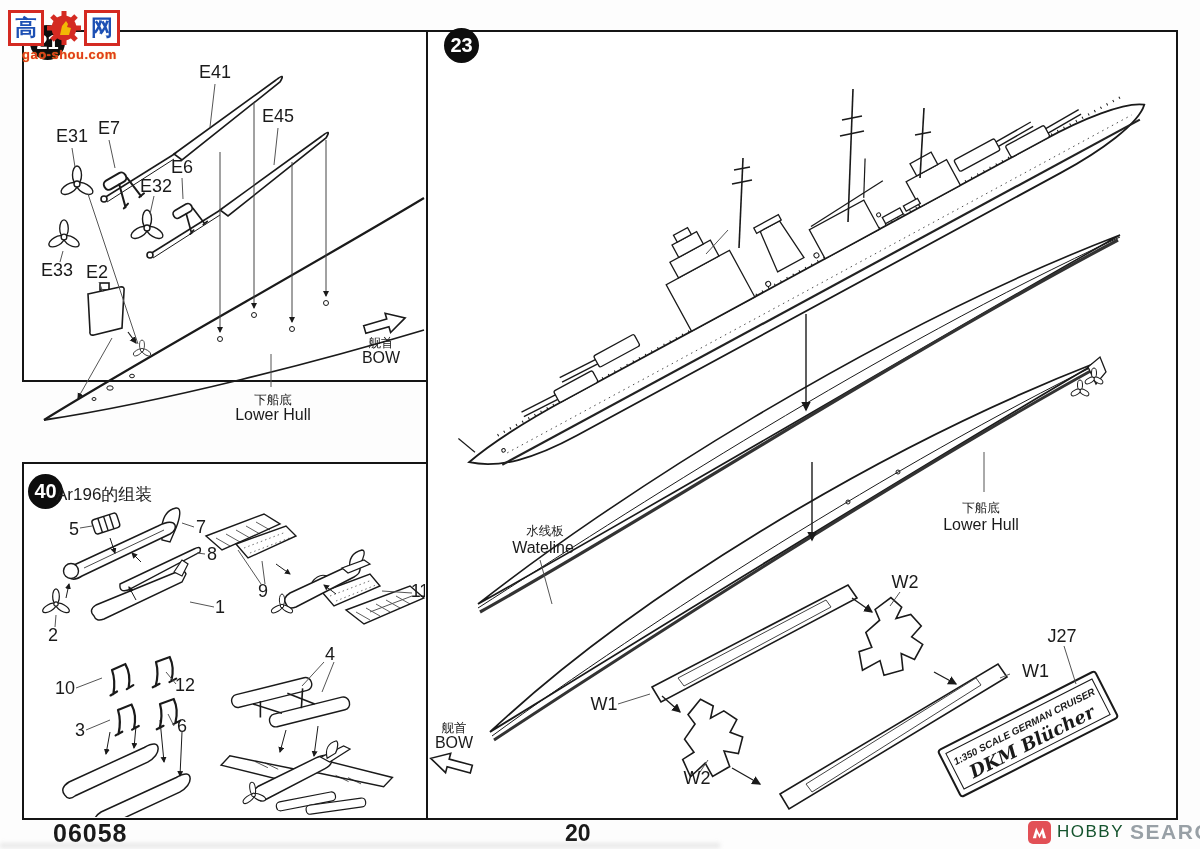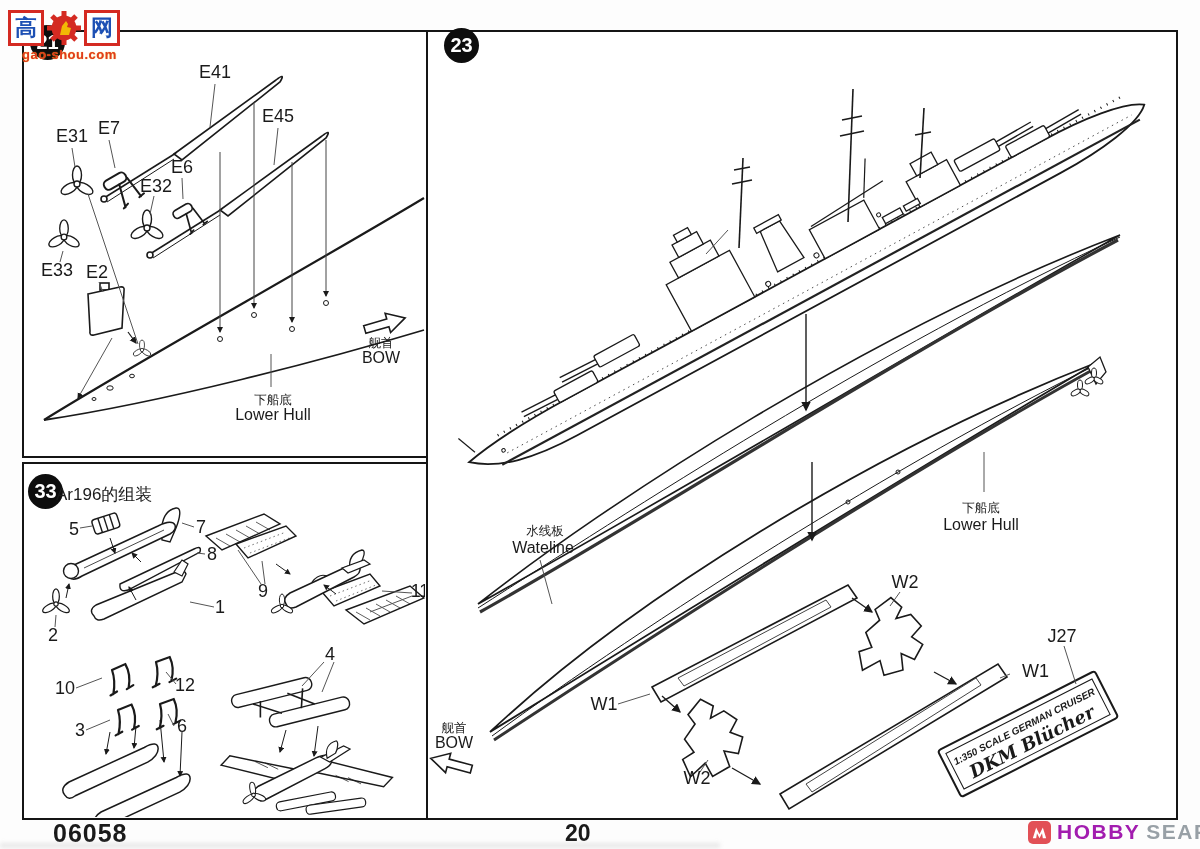--- a/index.html
+++ b/index.html
@@ -14,21 +14,21 @@
   .watermark{position:absolute;left:8px;top:10px;z-index:5;width:200px;}
   .wm-row{display:flex;align-items:center;gap:2px;}
   .wm-box{width:30px;height:30px;border:3px solid #d42a22;background:#ffffff;color:#1d50b4;
           font-weight:bold;font-size:22px;display:flex;align-items:center;justify-content:center;}
   .wm-url{font-size:13px;font-weight:bold;color:#e03a20;text-shadow:0 0 1px #f2b705;margin:1px 0 0 14px;letter-spacing:.5px;}
   
   .footer-code{position:absolute;left:53px;top:819px;font-size:25px;font-weight:bold;letter-spacing:1px;}
   .footer-page{position:absolute;left:565px;top:820px;width:80px;text-align:left;font-size:23px;font-weight:bold;}
   .hs-logo{position:absolute;left:1028px;top:820px;display:flex;align-items:center;gap:6px;}
   .hs-icon{width:23px;height:23px;border-radius:5px;background:#e25056;display:flex;align-items:center;justify-content:center;}
-  .hs-word1{font-size:21px;font-weight:bold;letter-spacing:1.5px;color:#a21caf;}
+  .hs-word1{font-size:17px;font-weight:normal;letter-spacing:1.5px;color:#14532d;}
   .hs-word2{font-size:21px;font-weight:bold;letter-spacing:1.5px;color:#98a0a6;}
   .scan-smudge{position:absolute;left:0;top:843px;width:720px;height:5px;background:#c9c9c9;opacity:.4;filter:blur(2px);}
   text{font-family:"Liberation Sans",sans-serif;fill:#1a1a1a;}
   .lbl{font-size:18px;}
   .lbl-s{font-size:12.5px;}
   .lbl-m{font-size:16px;}
 </style>
 </head>
 <body>
 
@@ -50,25 +50,25 @@
           <circle r="12.5"></circle>
         </g>
         <path d="M-4,7 L-2,-2 L2,-7 L4,-4 L3,-1 L7,0 L5,7 Z" fill="#f2b705"></path>
       </svg>
       <div class="wm-box">网</div>
     </div>
     <div class="wm-url">gao-shou.com</div>
   </div>
 
   <div class="badge" style="left:30px;top:25px;">21</div>
-  <div class="badge" style="left:28px;top:474px;">33</div>
+  <div class="badge" style="left:28px;top:474px;">40</div>
   <div class="badge" style="left:444px;top:28px;">23</div>
   <div class="step-title" style="left:56px;top:483px;">Ar196的组装</div>
 
-  <div class="panel" style="left:22px;top:30px;width:406px;height:428px;">
+  <div class="panel" style="left:22px;top:30px;width:406px;height:352px;">
     <svg width="401" height="429" viewBox="0 0 401 429">
       <defs>
         <marker id="ah21" markerWidth="8" markerHeight="8" refX="5" refY="3" orient="auto">
           <path d="M0,0 L6,3 L0,6 Z" fill="#1a1a1a"></path>
         </marker>
         <g id="prop21">
           <ellipse cy="-9" rx="4.5" ry="9" fill="#ffffff" stroke="#1a1a1a" stroke-width="1.4"></ellipse>
           <ellipse cy="-9" rx="4.5" ry="9" fill="#ffffff" stroke="#1a1a1a" stroke-width="1.4" transform="rotate(120)"></ellipse>
           <ellipse cy="-9" rx="4.5" ry="9" fill="#ffffff" stroke="#1a1a1a" stroke-width="1.4" transform="rotate(240)"></ellipse>
           <circle r="3" fill="#ffffff" stroke="#1a1a1a" stroke-width="1.4"></circle>

